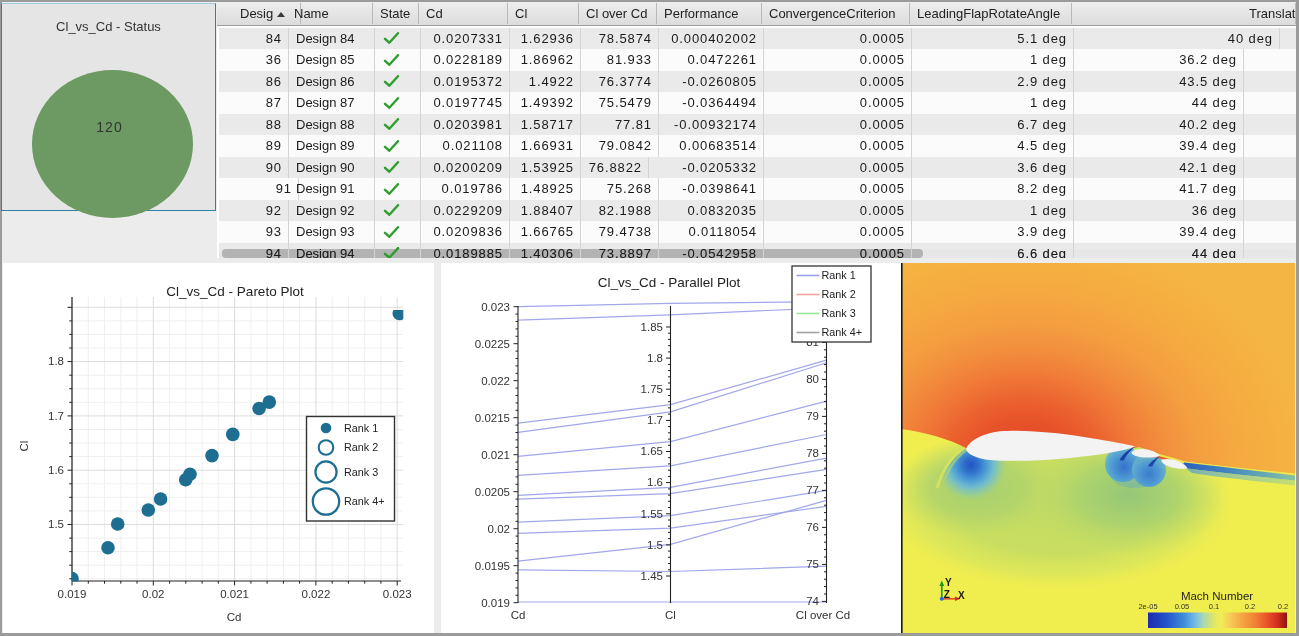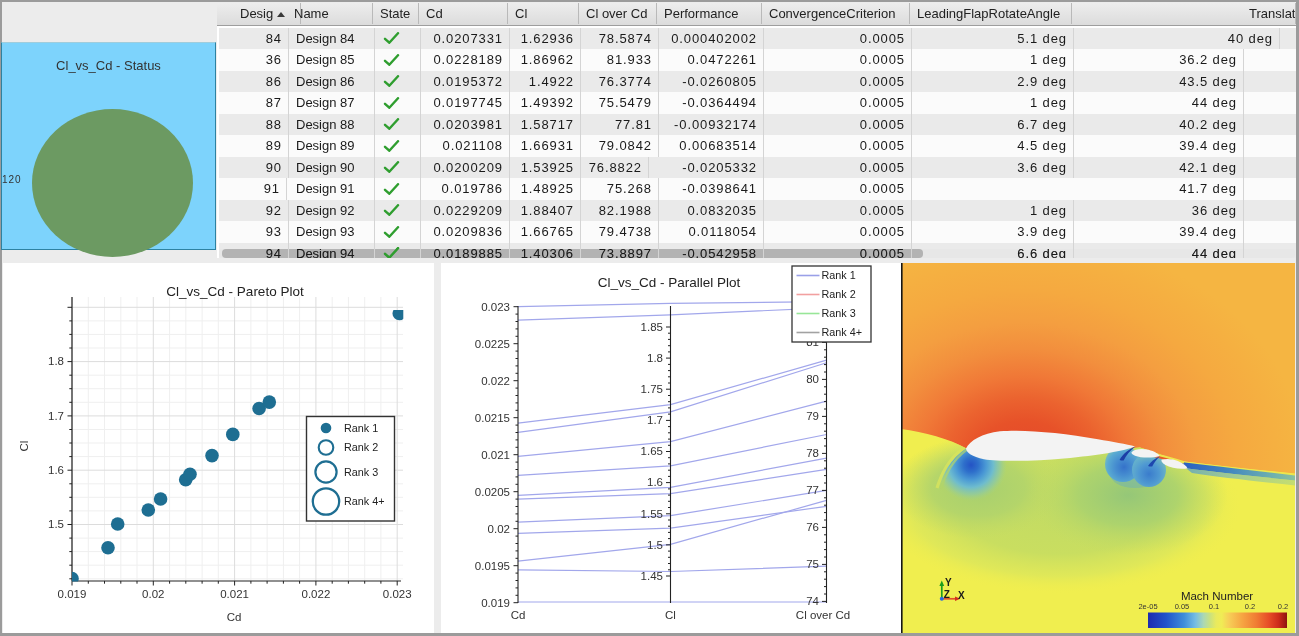--- a/index.html
+++ b/index.html
@@ -1,25 +1,25 @@
 <!DOCTYPE html>
 <html><head><meta charset="utf-8">
 <style>
 html,body{margin:0;padding:0;}
 body{width:1299px;height:636px;background:#9b9b9b;position:relative;overflow:hidden;
      font-family:"Liberation Sans",sans-serif;}
 #gapbg{position:absolute;left:2px;top:2px;width:1294px;height:631px;background:#ececec;}
 
 #status{position:absolute;left:1px;top:3px;width:215px;height:208px;box-sizing:border-box;
-  border:1px solid #2d82a2;border-top-color:#9fcddd;background:#7dd3fc;margin-top:39px;}
+  border:1px solid #2d82a2;border-top-color:#9fcddd;background:#e5e5e5;}
 #status .title{position:absolute;left:0;top:15px;width:100%;text-align:center;
   font-size:13px;color:#333;}
 #statcirc{position:absolute;left:30px;top:66px;width:161px;height:148px;border-radius:50%;
   background:#6c9a62;}
-#statnum{position:absolute;left:0;top:131px;width:215px;font-size:10px;color:#333;letter-spacing:1px;}
+#statnum{position:absolute;left:0;top:115px;width:215px;text-align:center;font-size:14px;color:#333;letter-spacing:1px;}
 
 #table{position:absolute;left:217px;top:3px;width:1079px;height:255px;background:#fff;overflow:hidden;}
 #thead{position:absolute;left:0;top:0;width:1079px;height:21.5px;
   background:linear-gradient(#ededed,#dcdcdc);border-bottom:1px solid #9e9e9e;}
 .hcell{position:absolute;top:0;height:21px;line-height:21px;padding-left:7px;box-sizing:border-box;
   font-size:13px;color:#222;border-right:1px solid #b9b9b9;overflow:hidden;white-space:nowrap;}
 .sortarr{display:inline-block;width:0;height:0;border-left:4.5px solid transparent;
   border-right:4.5px solid transparent;border-bottom:5.5px solid #3a3a3a;margin-left:4px;vertical-align:1px;}
 .row{position:absolute;left:2px;width:1077px;height:21.5px;}
 .row.even{background:#eaeaea;}
@@ -169,32 +169,33 @@
       <div class="cell num" style="left:202px;width:89px">0.0200209</div>
       <div class="cell num" style="left:291px;width:71px">1.53925</div>
       <div class="cell num" style="left:352px;width:78px">76.8822</div>
       <div class="cell num" style="left:440px;width:105px">-0.0205332</div>
       <div class="cell num" style="left:545px;width:148px">0.0005</div>
       <div class="cell num" style="left:693px;width:162px">3.6 deg</div>
       <div class="cell num" style="left:855px;width:170px">42.1 deg</div>
       <div class="cell num" style="left:1025px;width:54px"></div>
     </div>
 <div class="row odd" style="top:175.0px">
-      <div class="cell num" style="left:0;width:68px">91</div>
+      <div class="cell num" style="left:12px;width:68px">91</div>
       <div class="cell lft" style="left:70px;width:86px">Design 91</div>
       <div class="cell ctr" style="left:156px;width:46px">
         <svg width="17" height="12" style="display:block;margin:0 auto">
           <path d="M2,6.8 L6.3,10.7 L15,1.2" stroke="#2f9e2f" stroke-width="2.4" fill="none" stroke-linecap="round"></path>
         </svg>
       </div>
       <div class="cell num" style="left:202px;width:89px">0.019786</div>
       <div class="cell num" style="left:291px;width:71px">1.48925</div>
       <div class="cell num" style="left:362px;width:78px">75.268</div>
       <div class="cell num" style="left:440px;width:105px">-0.0398641</div>
       <div class="cell num" style="left:545px;width:148px">0.0005</div>
+      <div class="cell num" style="left:693px;width:162px">8.2 deg</div>
       <div class="cell num" style="left:855px;width:170px">41.7 deg</div>
       <div class="cell num" style="left:1025px;width:54px"></div>
     </div>
 <div class="row even" style="top:196.5px">
       <div class="cell num" style="left:2px;width:68px">92</div>
       <div class="cell lft" style="left:70px;width:86px">Design 92</div>
       <div class="cell ctr" style="left:156px;width:46px">
         <svg width="17" height="12" style="display:block;margin:0 auto">
           <path d="M2,6.8 L6.3,10.7 L15,1.2" stroke="#2f9e2f" stroke-width="2.4" fill="none" stroke-linecap="round"></path>
         </svg>

